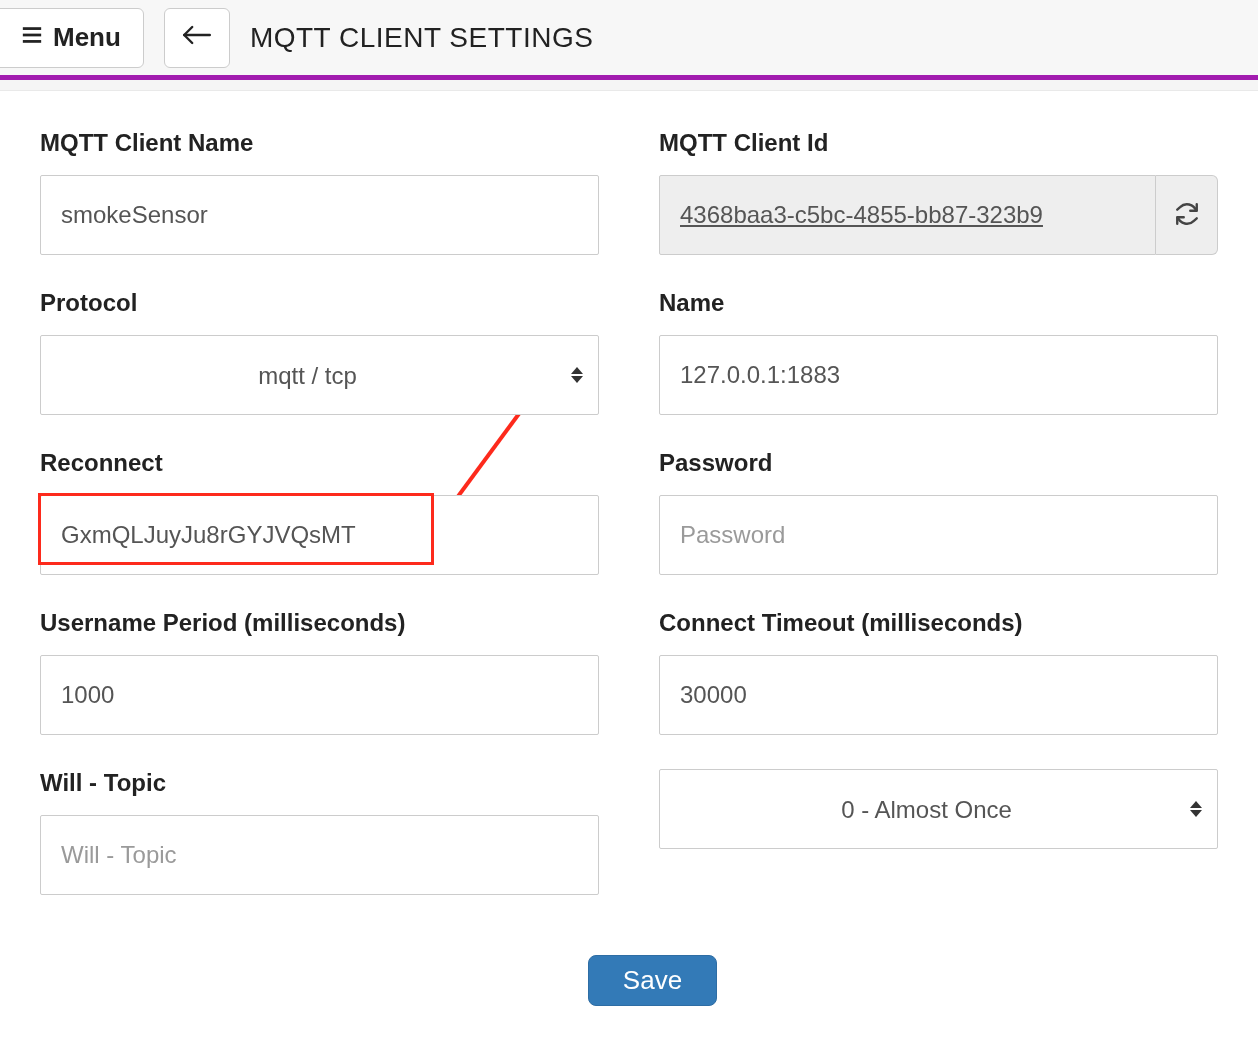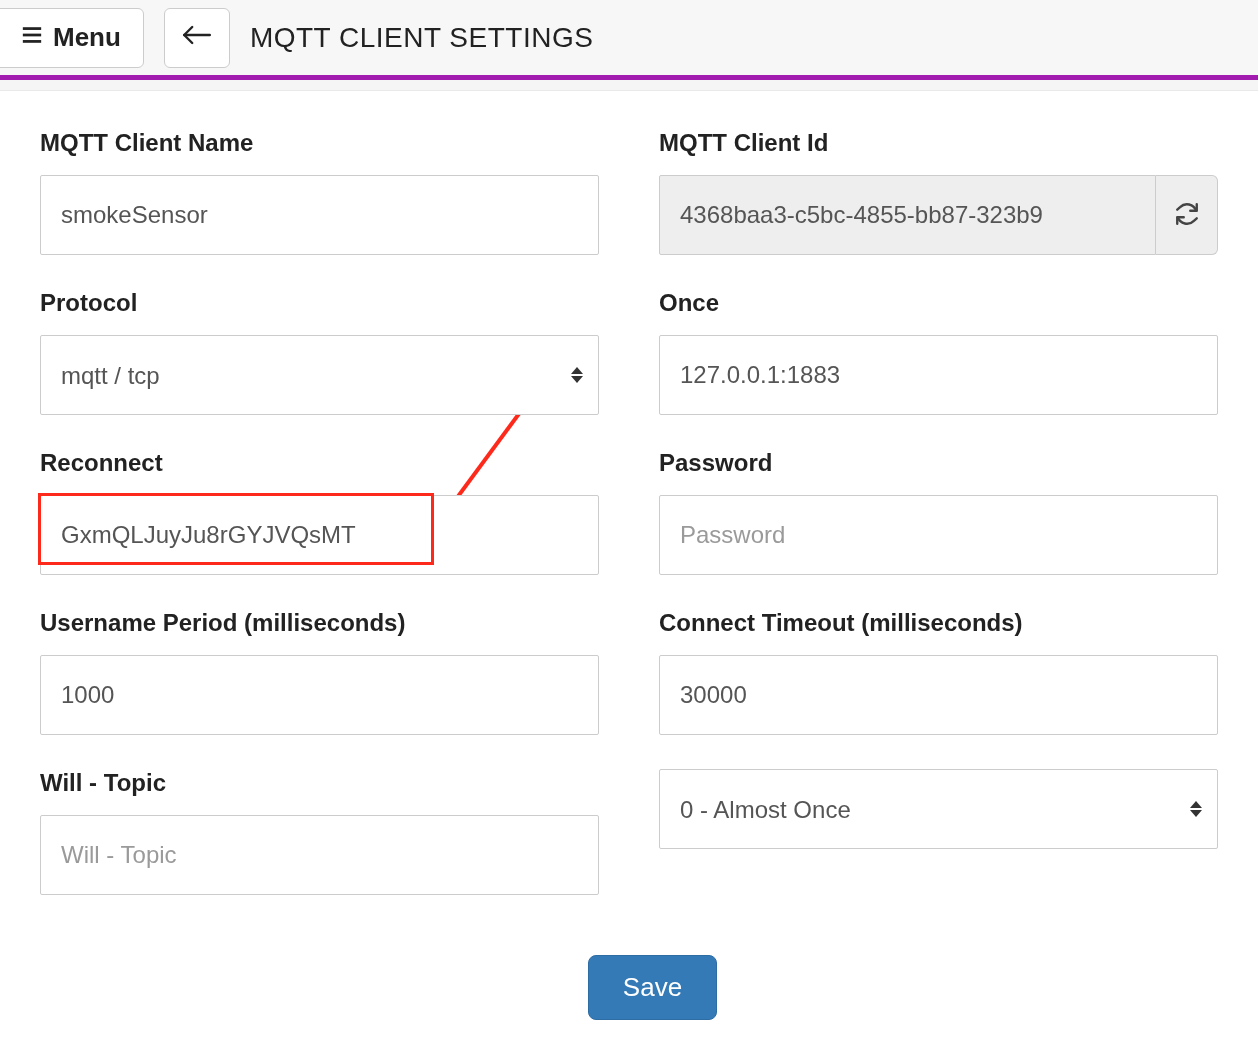--- a/index.html
+++ b/index.html
@@ -80,20 +80,21 @@
     color: #555;
     background: #fff;
   }
   .control::placeholder { color: #9a9a9a; }
   .control:disabled, .control.readonly { background: #eee; color:#555; }
   .select-wrap { position: relative; }
   .select-wrap select {
     appearance: none;
     -webkit-appearance: none;
     padding-right: 44px;
+    text-align: center;
   }
   .select-caret {
     position: absolute;
     right: 16px;
     top: 50%;
     transform: translateY(-50%);
     pointer-events: none;
     display: flex; flex-direction: column; gap: 2px;
   }
   .select-caret .tri {
@@ -102,20 +103,21 @@
     border-right: 6px solid transparent;
   }
   .select-caret .up { border-bottom: 7px solid #333; }
   .select-caret .down { border-top: 7px solid #333; }
   
   .input-group { display: flex; }
   .input-group .control {
     border-top-right-radius: 0;
     border-bottom-right-radius: 0;
     background: #eee;
+    text-decoration: underline;
   }
   .input-group .addon-btn {
     width: 70px;
     border: 1px solid #ccc;
     border-left: none;
     border-top-right-radius: 6px;
     border-bottom-right-radius: 6px;
     background: #eee;
     display: flex; align-items: center; justify-content: center;
     cursor: pointer;
@@ -148,21 +150,21 @@
     display: flex;
     justify-content: center;
     margin-top: 60px;
   }
   .save-btn {
     background: #337ab7;
     color: #fff;
     border: 1px solid #2e6da4;
     border-radius: 8px;
     font-size: 26px;
-    padding: 16px 34px;
+    padding: 9px 34px;
     cursor: pointer;
     margin-left: 47px;
   }
 </style>
 </head>
 <body>
 
 <div class="topbar">
   <button class="menu-btn">
     <span>
@@ -227,21 +229,21 @@
         <select>
           <option>mqtt / tcp</option>
         </select>
         <span class="select-caret">
           <span class="tri up"></span>
             <span class="tri down"></span>
         </span>
       </div>
     </div>
     <div class="form-group">
-      <label class="form-label">Once</label>
+      <label class="form-label">Name</label>
       <input class="control" type="text" value="127.0.0.1:1883" style="">
     </div>
 
     <div class="form-group">
       <label class="form-label">Reconnect</label>
       <div class="highlight-box">
         <input class="control" type="text" value="GxmQLJuyJu8rGYJVQsMT" style="">
       </div>
     </div>
     <div class="form-group">

